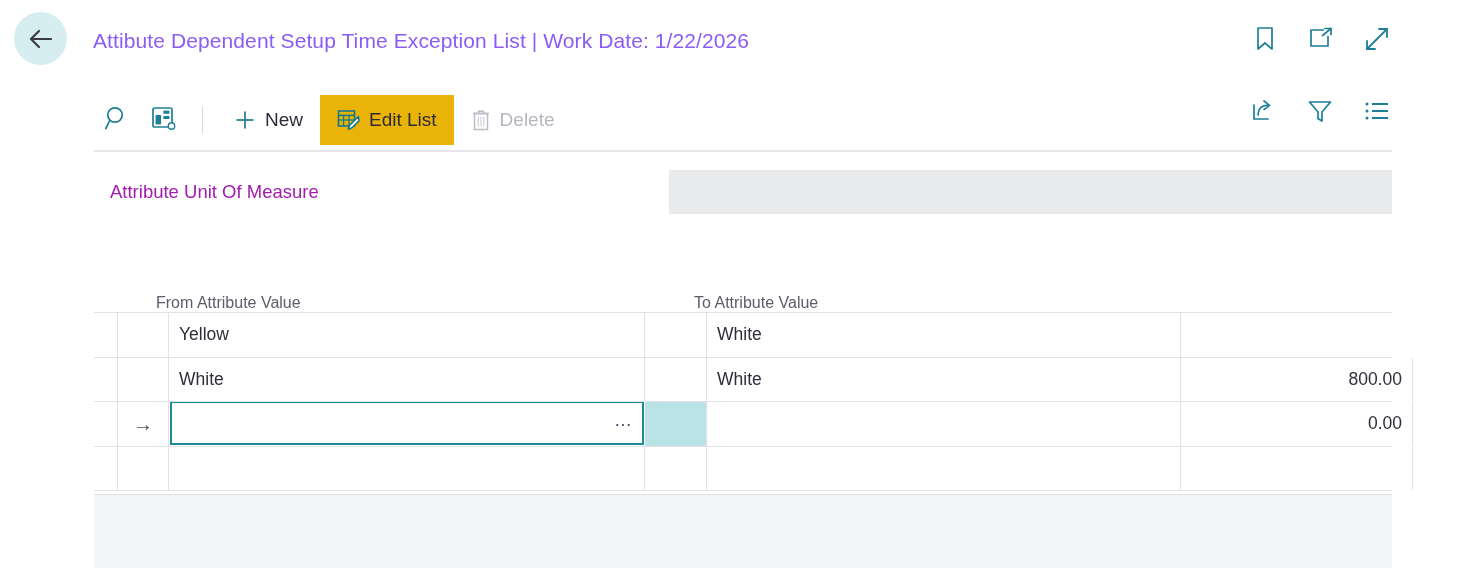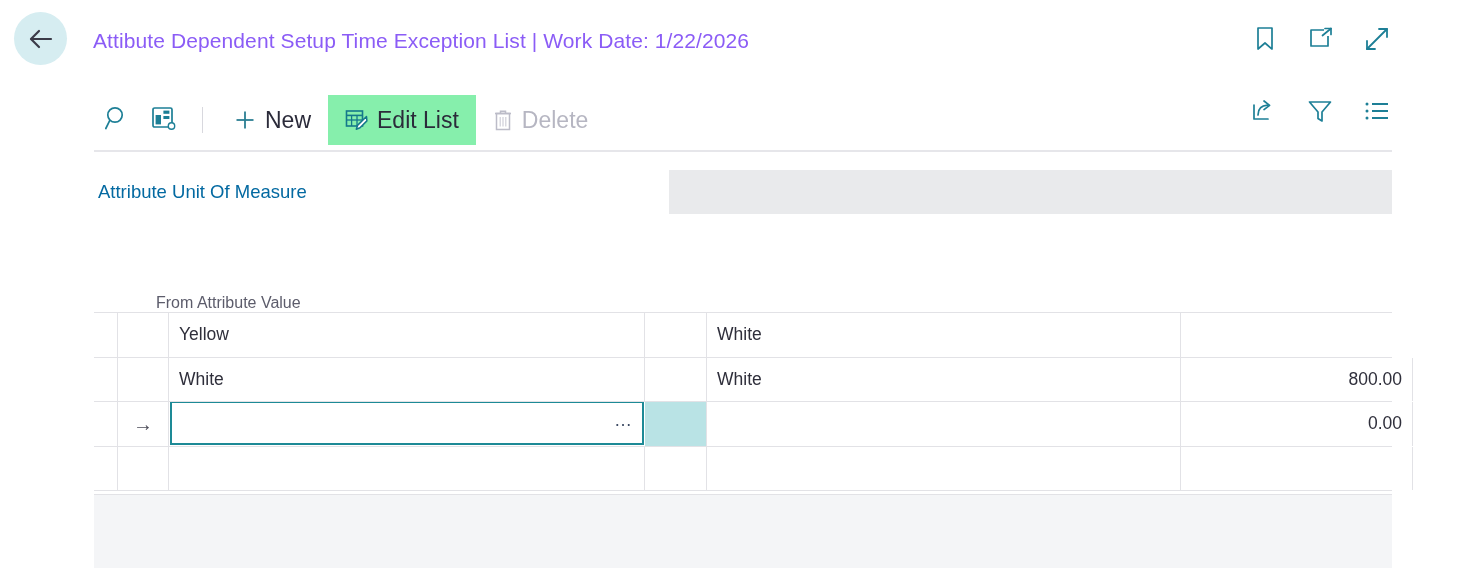--- a/index.html
+++ b/index.html
@@ -84,26 +84,26 @@
     height: 26px;
     background: #d8d8de;
     margin: 0 14px 0 16px;
   }
   .tb-btn {
     height: 50px;
     display: flex;
     align-items: center;
     gap: 9px;
     padding: 0 17px;
-    font-size: 23px;
+    font-size: 19px;
     color: #2b2b3a;
     cursor: pointer;
     white-space: nowrap;
   }
-  .tb-btn.active { background: #86efac; }
+  .tb-btn.active { background: #eab308; }
   .tb-btn.disabled { color: #b6b6c2; cursor: default; }
   .tb-btn svg { display: block; flex: 0 0 auto; }
 
   .toolbar-right {
     position: absolute;
     right: 71px; top: 96px;
     display: flex;
     align-items: center;
     gap: 27px;
   }
@@ -118,23 +118,23 @@
 
   
   .field-row {
     position: absolute;
     left: 94px; top: 170px;
     width: 1298px;
     height: 48px;
   }
   .field-label {
     position: absolute;
-    left: 4px; top: 11px;
+    left: 16px; top: 11px;
     font-size: 18.5px;
-    color: #0369a1;
+    color: #a21caf;
     white-space: nowrap;
   }
   .field-input {
     position: absolute;
     left: 575px; top: 0;
     width: 723px;
     height: 44px;
     background: #e9eaec;
     border: none;
     outline: none;
@@ -407,20 +407,21 @@
   <div class="field-label">Attribute Unit Of Measure</div>
   <input class="field-input" type="text" value="" style="">
 </div>
 
 <div class="grid">
 
   <div class="grid-head">
     <div class="cell c-sel"></div>
     <div class="cell c-from">From Attribute Value</div>
     <div class="cell c-gap"></div>
+    <div class="cell c-to">To Attribute Value</div>
   </div>
 
   <div class="grid-body">
 
     <div class="grid-row">
       <div class="cell first c-sel"></div>
       <div class="cell c-from">Yellow</div>
       <div class="cell c-gap"></div>
       <div class="cell c-to">White</div>
     </div>

